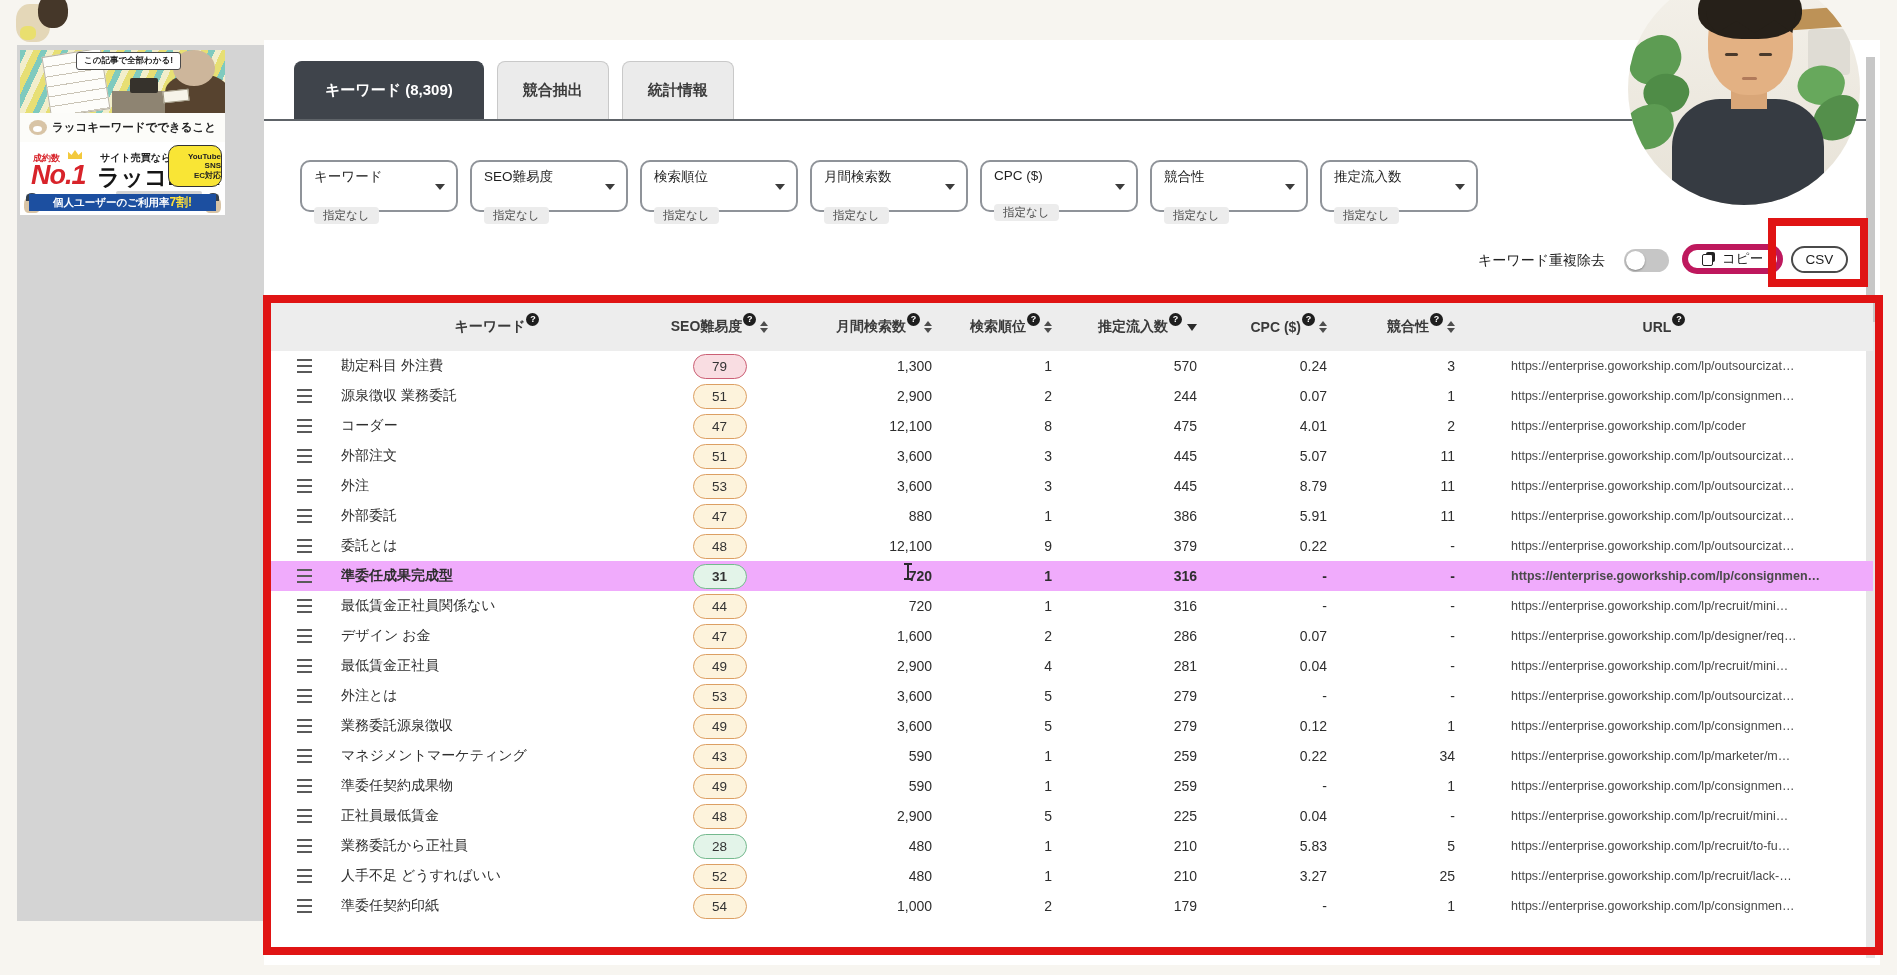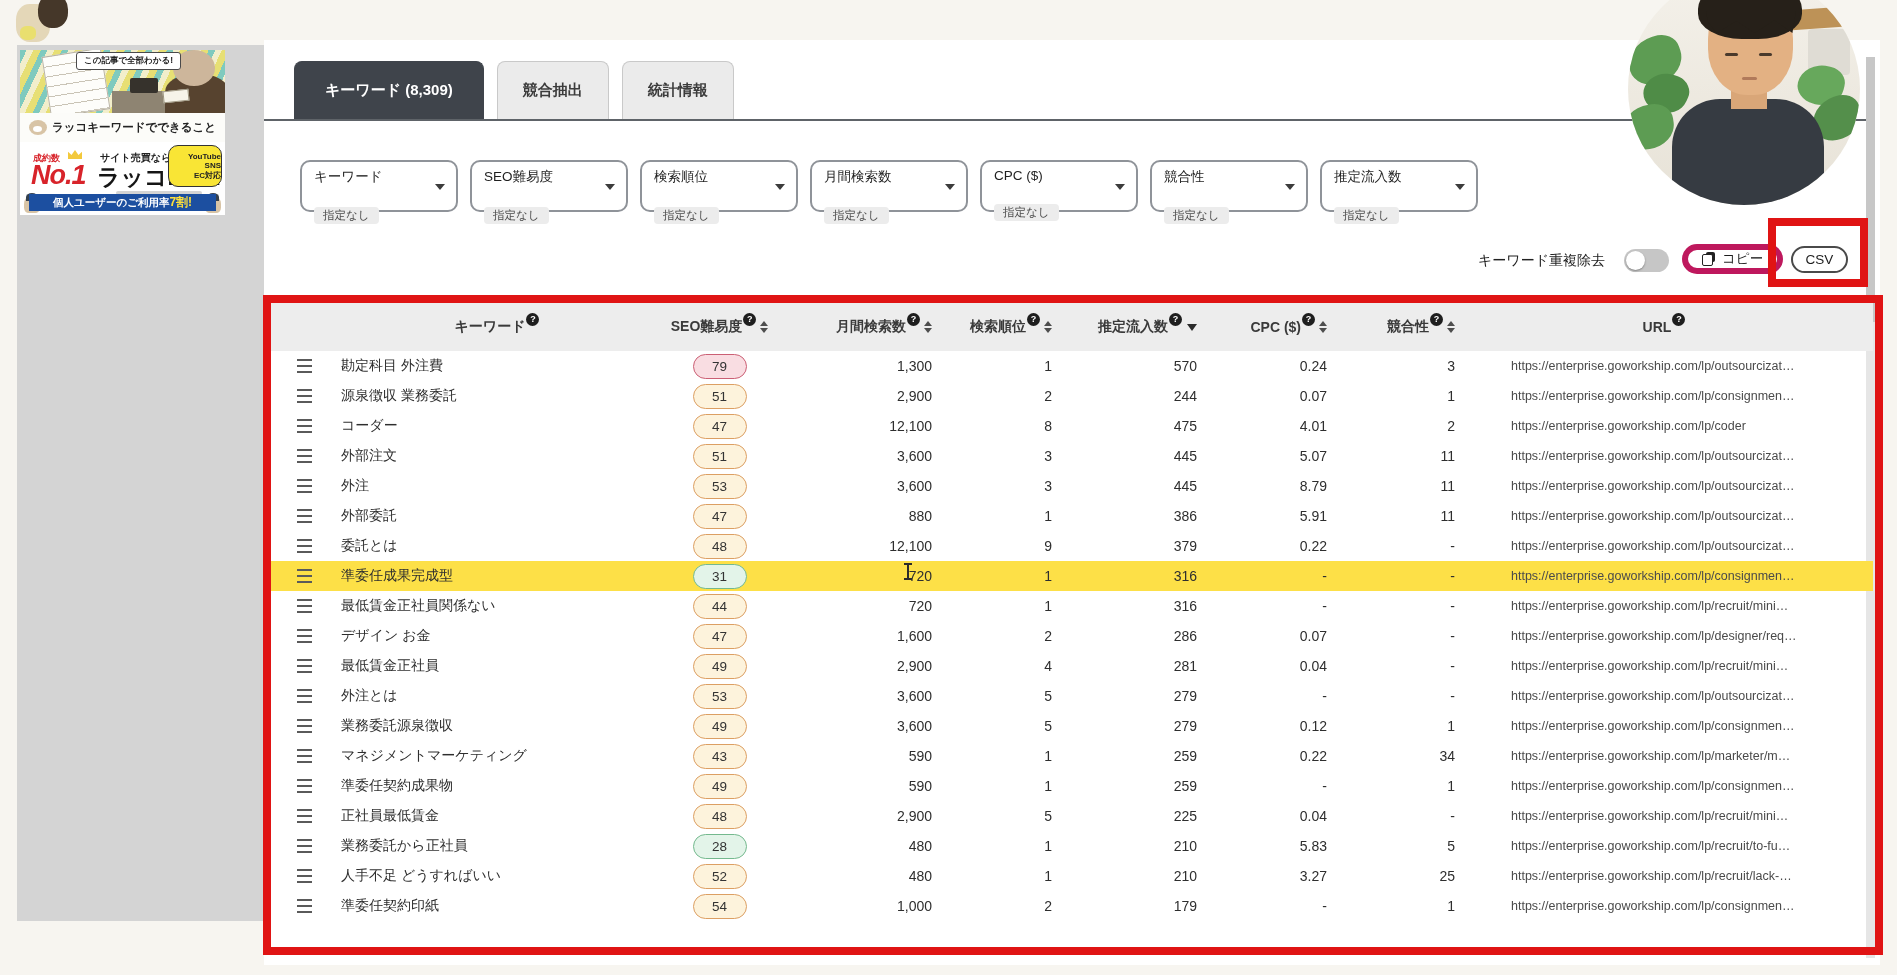--- a/index.html
+++ b/index.html
@@ -99,21 +99,21 @@
   .th.center { justify-content:center; }
   .th.right { justify-content:flex-end; }
   .help { display:inline-flex; align-items:center; justify-content:center; width:13px; height:13px; border-radius:50%;
     background:#1e1e1e; color:#fff; font-size:9px; font-weight:bold; position:relative; top:-8px; margin-left:1px; }
   .sort { display:inline-flex; flex-direction:column; margin-left:4px; gap:2px; }
   .tu { width:0; height:0; border-left:4px solid transparent; border-right:4px solid transparent; border-bottom:5px solid #4e4e4e; }
   .td-i { width:0; height:0; border-left:4px solid transparent; border-right:4px solid transparent; border-top:5px solid #4e4e4e; }
   .td-big { border-left:5px solid transparent; border-right:5px solid transparent; border-top:7px solid #2b2b2b; margin-left:5px; }
 
   .tr { height:30px; }
-  .tr.hl { background:#fde047; }
+  .tr.hl { background:#f0abfc;font-weight:bold; }
   .td { font-size:14px; color:#2e2e2e; white-space:nowrap; overflow:hidden; }
   .c-handle { display:flex; justify-content:center; }
   .drag { width:15px; height:14px;
     background:repeating-linear-gradient(#5a5a5a 0 2px,transparent 2px 6px); }
   .c-kw { padding-left:4px; }
   .c-seo { display:flex; justify-content:center; }
   .c-num { text-align:right; }
   .c-url { padding-left:56px; font-size:12.5px; color:#4a4a4a; }
   .badge { display:inline-flex; align-items:center; justify-content:center; width:54px; height:25px;
     border-radius:13px; font-size:13.5px; color:#333; border:1.5px solid; }

